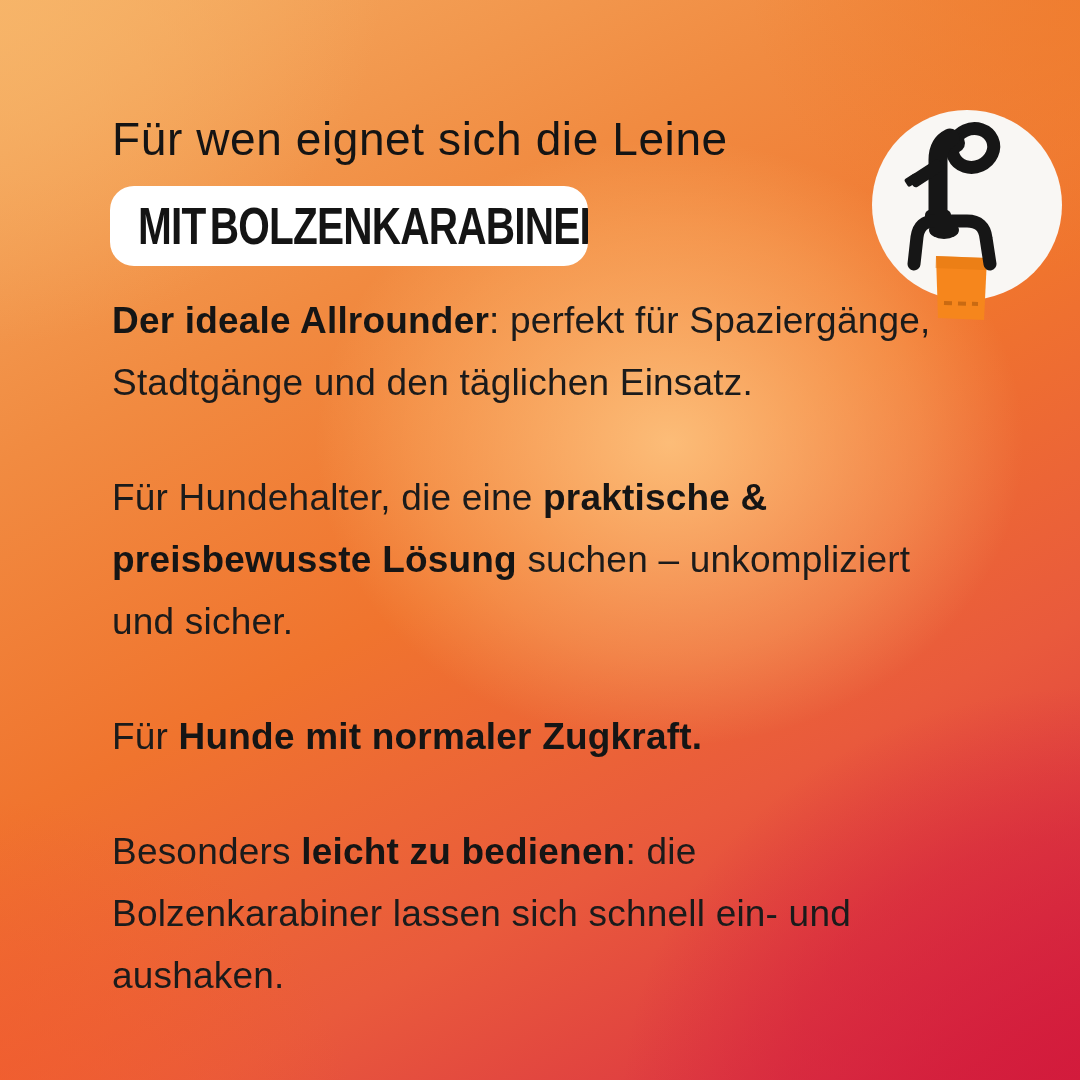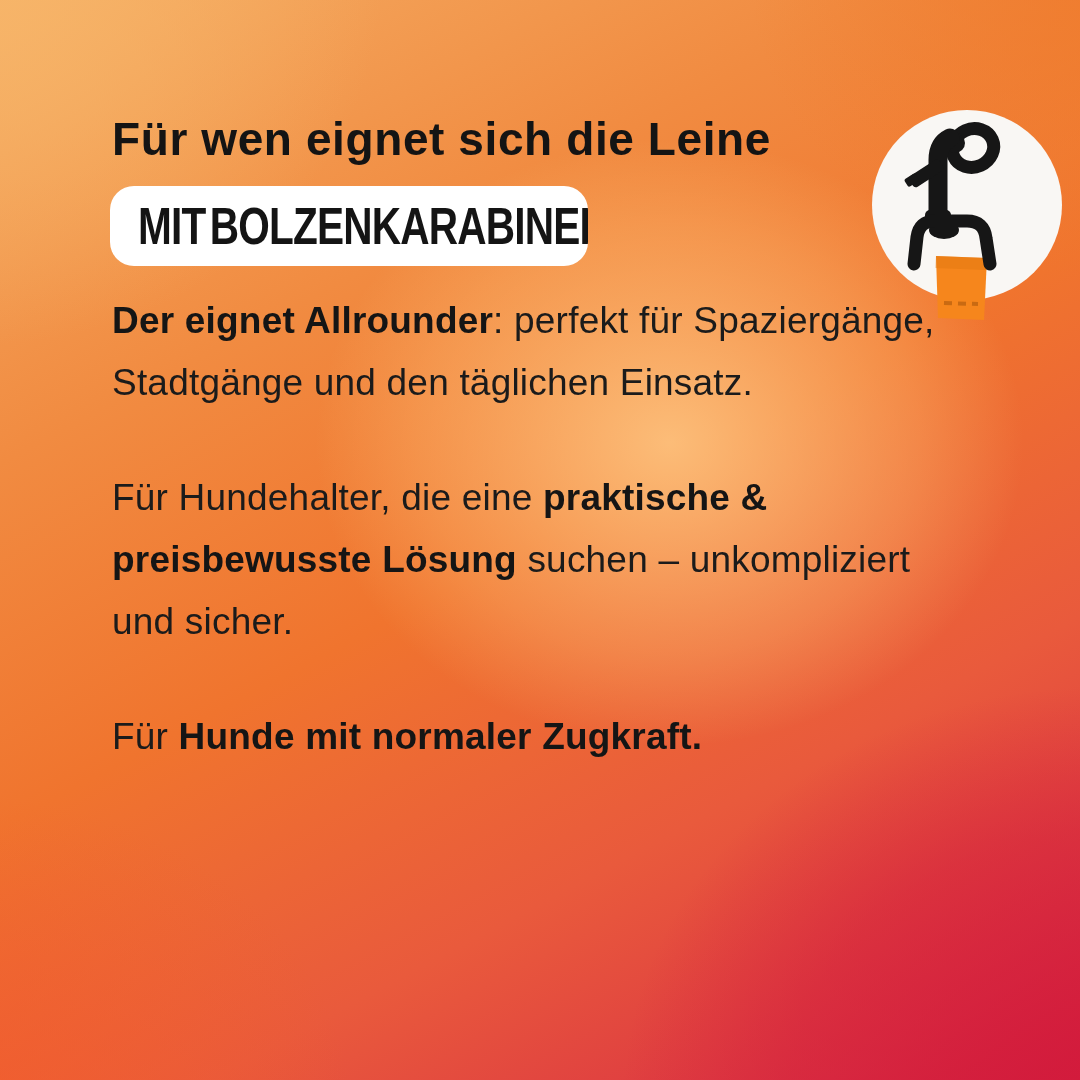--- a/index.html
+++ b/index.html
@@ -14,21 +14,21 @@
     background-image:
       radial-gradient(42% 36% at 62% 41%, rgba(255,206,138,.80) 0%, rgba(255,198,125,.30) 55%, rgba(255,198,125,0) 78%),
       radial-gradient(60% 52% at 102% 102%, rgba(210,26,60,.92) 0%, rgba(210,26,60,.45) 48%, rgba(210,26,60,0) 74%),
       radial-gradient(55% 45% at -3% 103%, rgba(243,92,43,.70) 0%, rgba(243,92,43,0) 65%),
       radial-gradient(55% 50% at -2% -2%, rgba(247,182,106,.92) 0%, rgba(247,182,106,0) 68%),
       radial-gradient(48% 40% at 103% -2%, rgba(239,122,42,.75) 0%, rgba(239,122,42,0) 70%),
       linear-gradient(152deg, #F4AC62 0%, #F18B41 28%, #F0742E 50%, #E95A3C 72%, #DC3542 92%, #D5213D 100%);
   }
   .page-title{
     position:absolute;left:112px;top:112px;
-    font-size:46px;font-weight:700;letter-spacing:.6px;
+    font-size:46px;font-weight:400;letter-spacing:.6px;
     color:#141414;white-space:nowrap;
   }
   .badge{
     position:absolute;left:110px;top:186px;
     width:478px;height:80px;
     background:#FFFFFF;border-radius:24px;
     display:flex;align-items:center;
     padding:0 28px;box-sizing:border-box;
     overflow:hidden;
   }
@@ -89,18 +89,19 @@
 
         <rect x="53" y="100" width="26" height="17" rx="5" stroke="none"></rect>
         <ellipse cx="72" cy="120" rx="15" ry="9" stroke="none"></ellipse>
 
         <path d="M 42 154 L 45 127 Q 47 111 63 111 L 95 111 Q 112 111 114 128 L 118 154" fill="none" stroke-width="13" stroke-linecap="round"></path>
       </g>
     </svg>
   </div>
 
   <div class="body-text">
-      <p><span class="b">Der eignet Allrounder</span><span>: perfekt für Spaziergänge, Stadtgänge und den täglichen Einsatz.</span></p>
+      <p><span class="b">Der ideale Allrounder</span><span>: perfekt für Spaziergänge, Stadtgänge und den täglichen Einsatz.</span></p>
       <p><span>Für Hundehalter, die eine </span><span class="b">praktische &amp; preisbewusste Lösung</span><span> suchen – unkompliziert und sicher.</span></p>
       <p><span>Für </span><span class="b">Hunde mit normaler Zugkraft.</span></p>
+      <p><span>Besonders </span><span class="b">leicht zu bedienen</span><span>: die Bolzenkarabiner lassen sich schnell ein- und aushaken.</span></p>
     </div>
 
 </div>
 
 </body></html>

